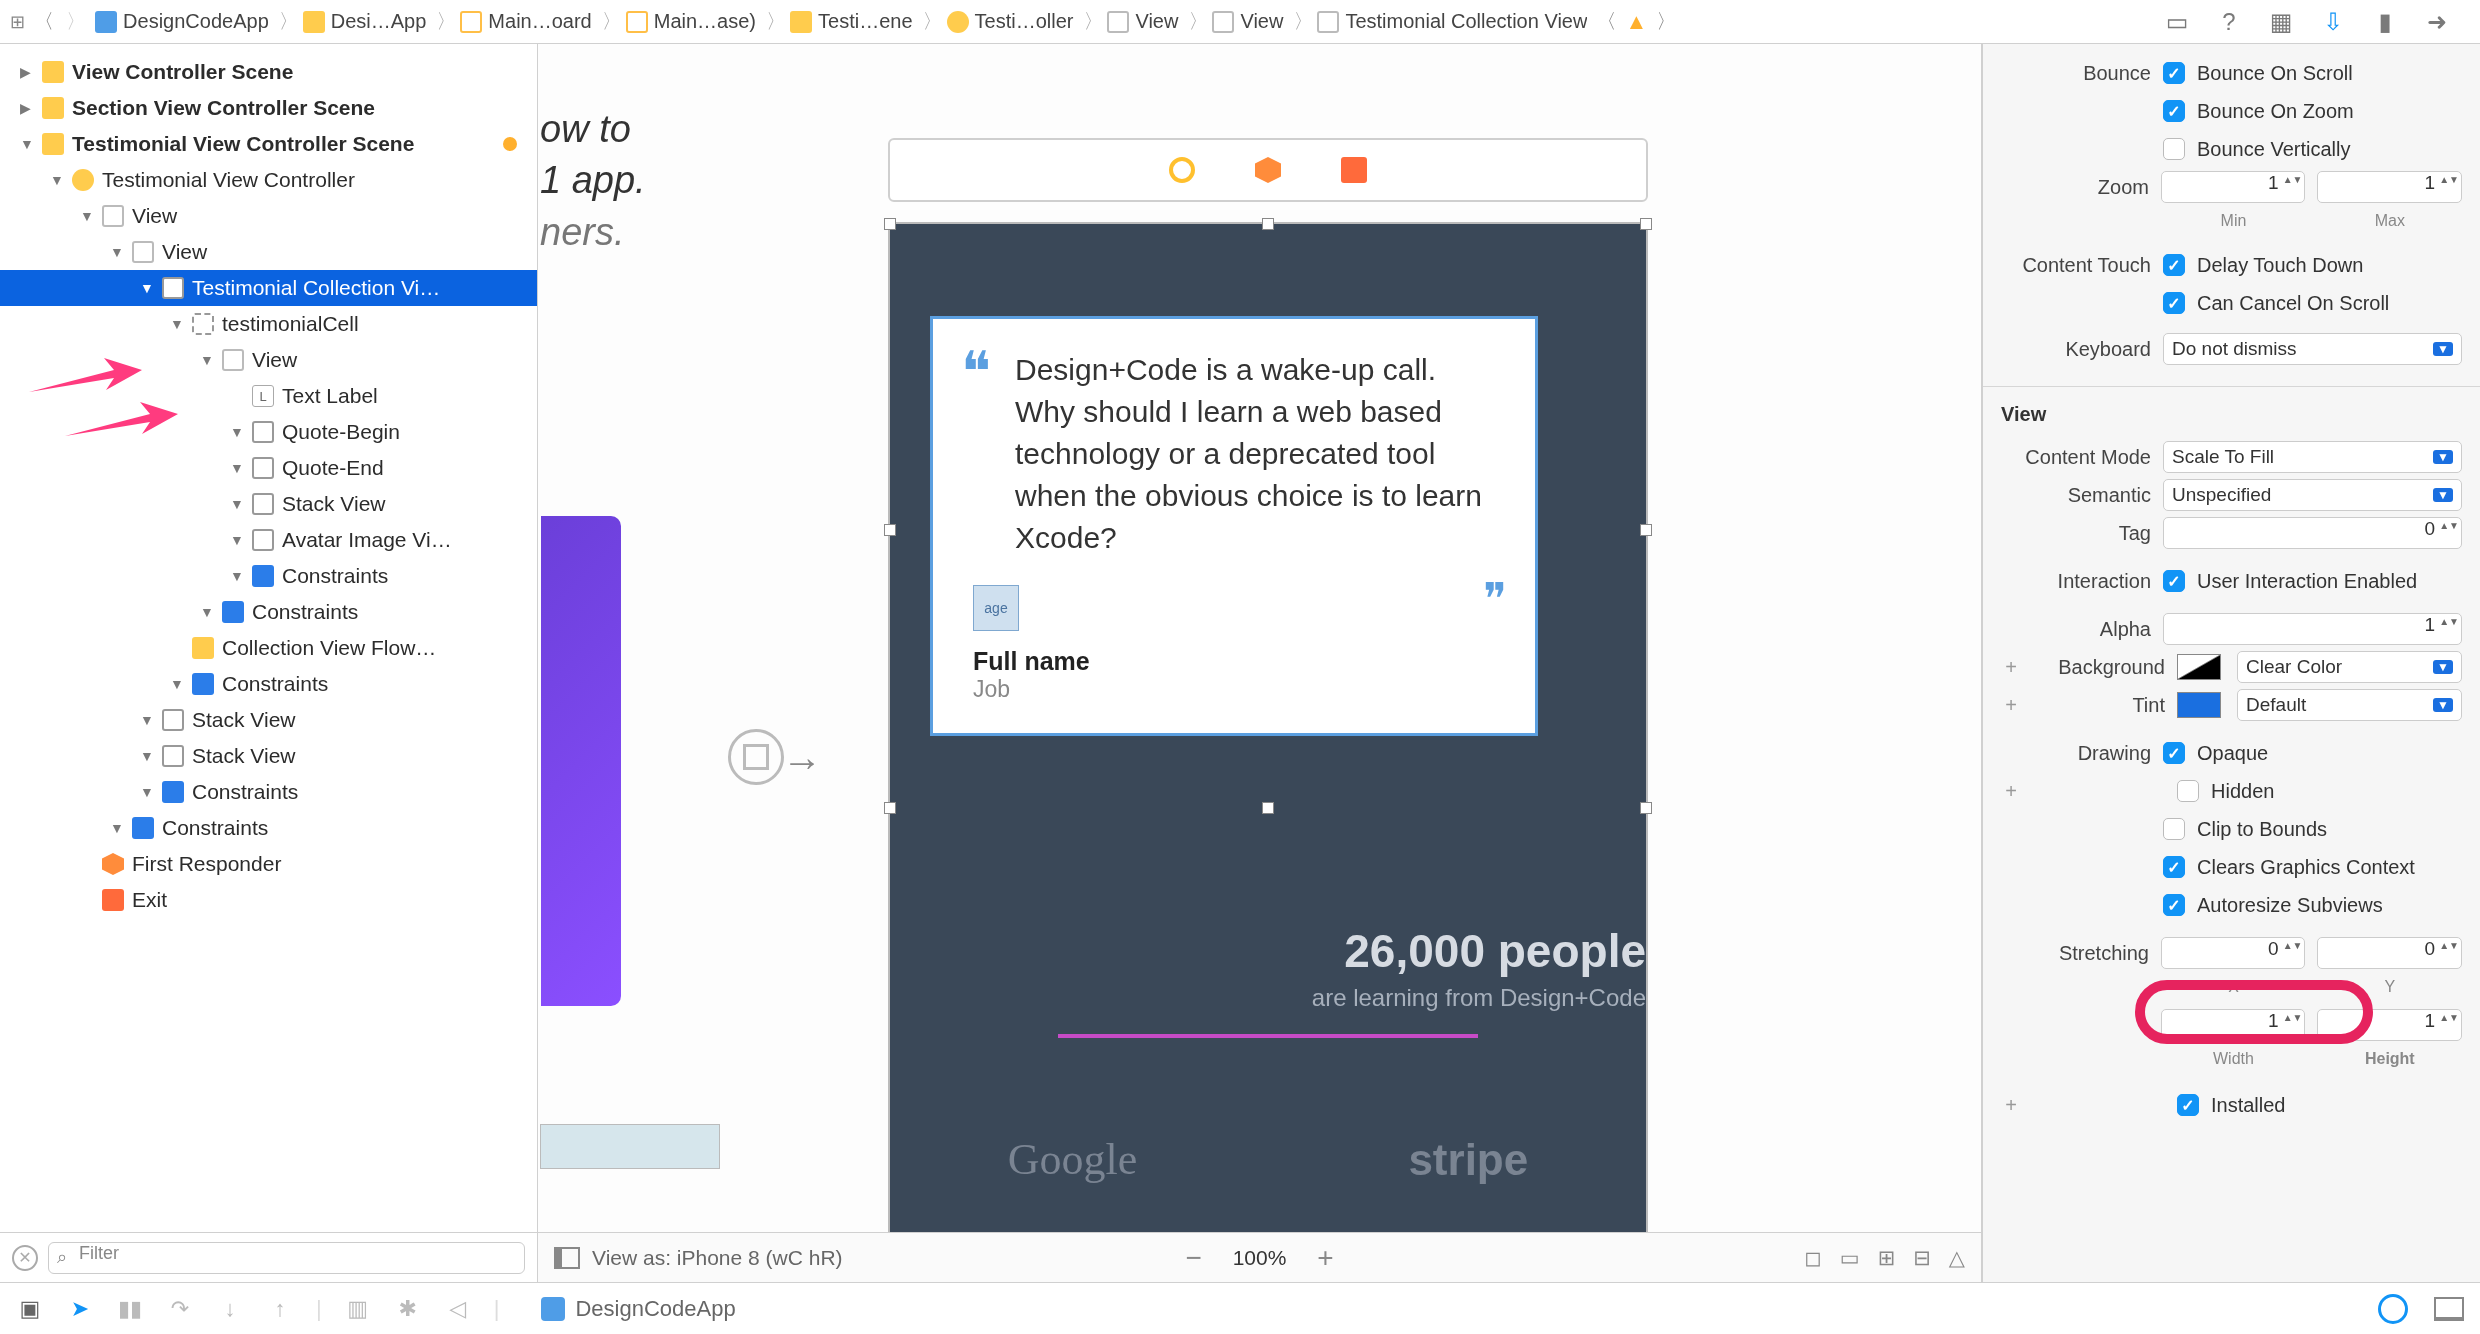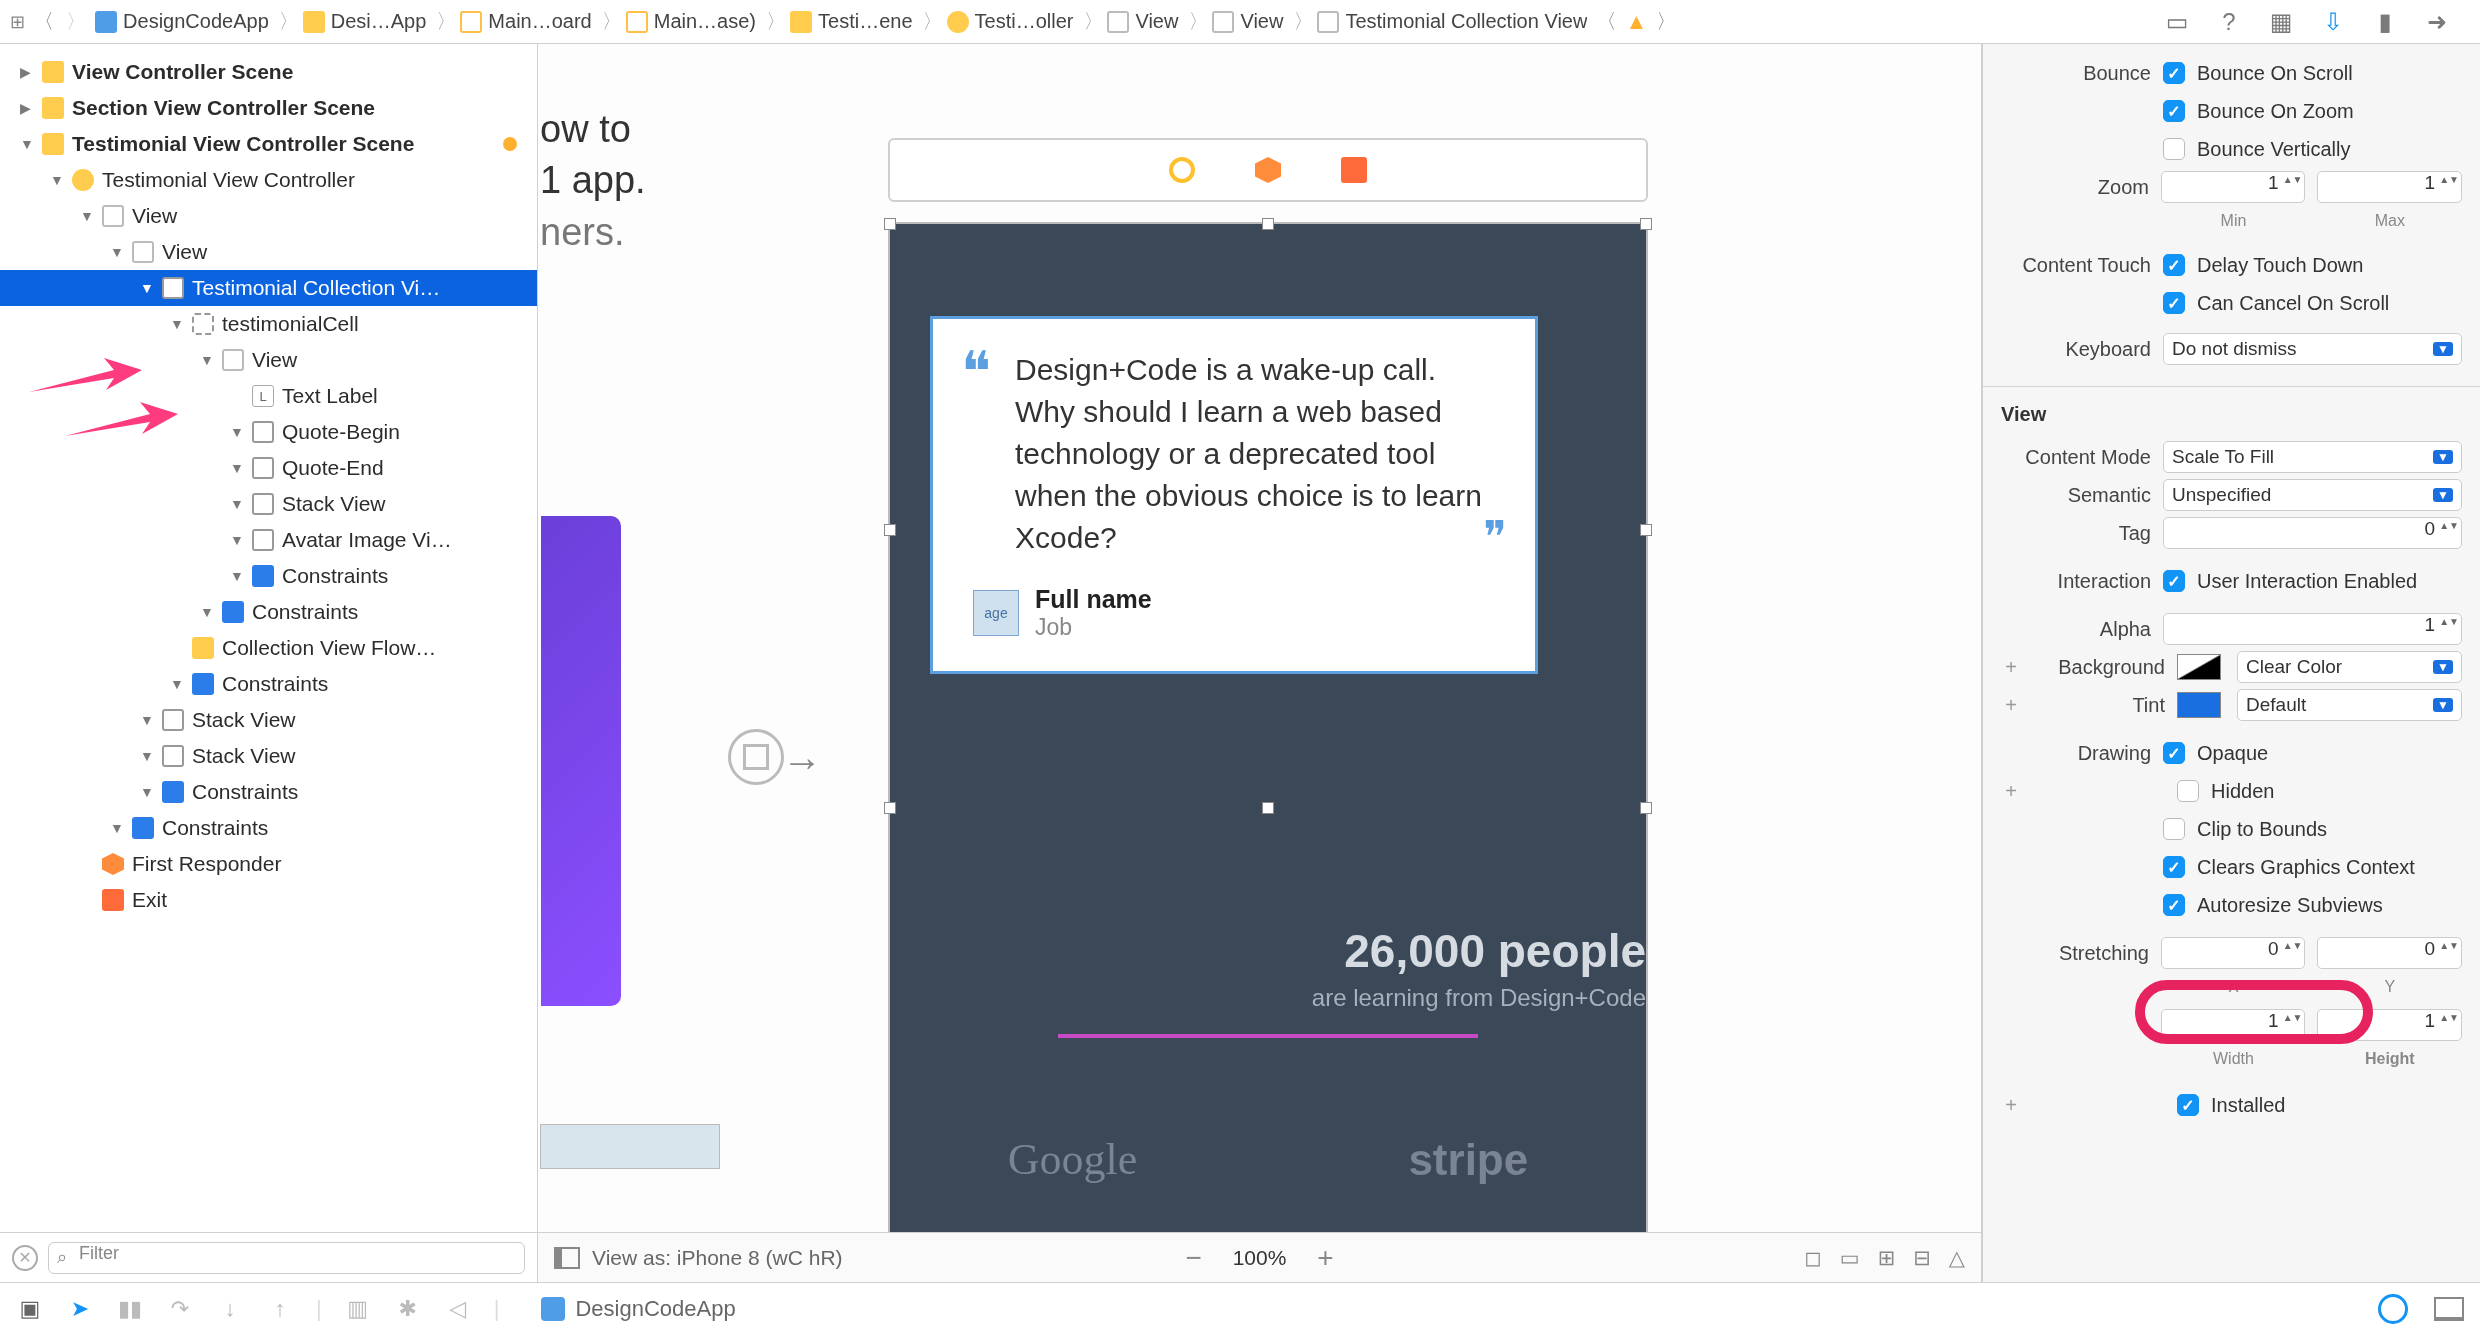--- a/index.html
+++ b/index.html
@@ -57,21 +57,21 @@
 
 
 .canvas { flex: 1; background: #fff; position: relative; border-right: 1px solid #d0d0d0; display:flex; flex-direction:column; }
 .canvas .design-surface { flex:1; background: #fdfdfd; position:relative; overflow:hidden; }
 .canvas .bottom-status { height: 50px; border-top: 1px solid #d0d0d0; background:#fafafa; display:flex; align-items:center; justify-content:center; gap:30px; font-size:21px; color:#333; position: relative; }
 .canvas .bottom-status .left-s { position:absolute; left:16px; display:flex; gap:12px; align-items:center; color:#666; }
 .canvas .bottom-status .right-s { position:absolute; right:16px; display:flex; gap:18px; align-items:center; color:#888; }
 .zoom-ctrl { display:flex; align-items:center; gap: 24px; }
 .zoom-ctrl .zbtn { font-size: 28px; color:#888; cursor:pointer; width: 30px; text-align:center; }
 
-.partial-text { position:absolute; left: 540px; top: 60px; font-size: 38px; color:#333; line-height: 1.35; }
+.partial-text { position:absolute; left: 540px; top: 60px; font-size: 38px; color:#333; line-height: 1.35; font-style: italic; }
 .partial-text .sub { color:#777; font-size:38px; }
 .partial-purple { position:absolute; left: 545px; top: 472px; width: 80px; height: 490px; background: linear-gradient(135deg, #6b3fd9, #8b4fff); border-radius: 0 10px 10px 0; }
 .scroll-hint { position:absolute; left: 540px; top: 1080px; width: 180px; height: 45px; background: #d6e6ec; border:1px solid #bbb; }
 
 .ib-segue { position:absolute; left: 730px; top: 685px; display:flex; align-items:center; color:#888; }
 .ib-segue .circ { width:56px;height:56px;border:3px solid #bbb;border-radius:50%; display:flex;align-items:center;justify-content:center; }
 .ib-segue .circ .inner { width:26px;height:26px;border:3px solid #bbb; }
 .ib-segue .arr { font-size:40px; margin-left:-2px; }
 
 .device-frame { position:absolute; left: 890px; top: 94px; width: 760px; }
@@ -81,21 +81,21 @@
 .device-topbar .d2 { background:#ff8c3b; clip-path: polygon(50% 0,100% 25%,100% 75%,50% 100%,0 75%,0 25%); }
 .device-topbar .d3 { background:#ff6a3b; border-radius:3px; }
 
 .device-body { height: 1020px; background:#3a4858; border:2px solid #bbb; border-radius:2px; position:relative; }
 .sel-handle { position:absolute; width:12px;height:12px; background:#fff; border:1px solid #888; }
 
 .card { position:absolute; left: 40px; top: 92px; width: 608px; background:#fff; border:3px solid #5b9fe0; padding: 30px 38px 30px 38px; }
 .card .quote-begin { color:#5b9fe0; font-size:56px; font-family: Georgia, serif; position:absolute; left: 28px; top: 20px; }
 .card .quote-end { color:#5b9fe0; font-size:44px; font-family: Georgia, serif; position:absolute; right: 28px; bottom: 108px; }
 .card .quote-text { font-size:30px; color:#333; line-height:1.4; margin-left: 44px; margin-bottom: 26px; }
-.card .author { display:flex; align-items:center; gap:16px; margin-left: 2px; }
+.card .author { display:flex; gap:16px; margin-left: 2px; flex-direction: column; }
 .card .avatar { width:46px;height:46px;background:#cfe0ef;border:1px solid #7fa8d0; display:flex;align-items:center;justify-content:center;font-size:14px;color:#4a73a0; }
 .card .author .name { font-size:25px; font-weight:600; color:#222; }
 .card .author .job { font-size:23px; color:#888; }
 
 .count-section { text-align:right; position:absolute; left:0; right:0; top: 700px; color:#bfc7d1; }
 .count-section .big { font-size:46px; font-weight:700; color:#d6dbe2; }
 .count-section .sub { font-size:24px; margin-top:6px; color:#a7b0bc; }
 .count-section .hr { width: 420px; height:4px; background:#c74bc7; margin: 22px auto 0; }
 .logo-row { position:absolute; left:0; right:0; top: 910px; display:flex; justify-content:space-around; align-items:center; padding: 0 50px; color:#7a8492; font-size:44px; }
 .logo-row .g { font-family: Georgia, serif; }

